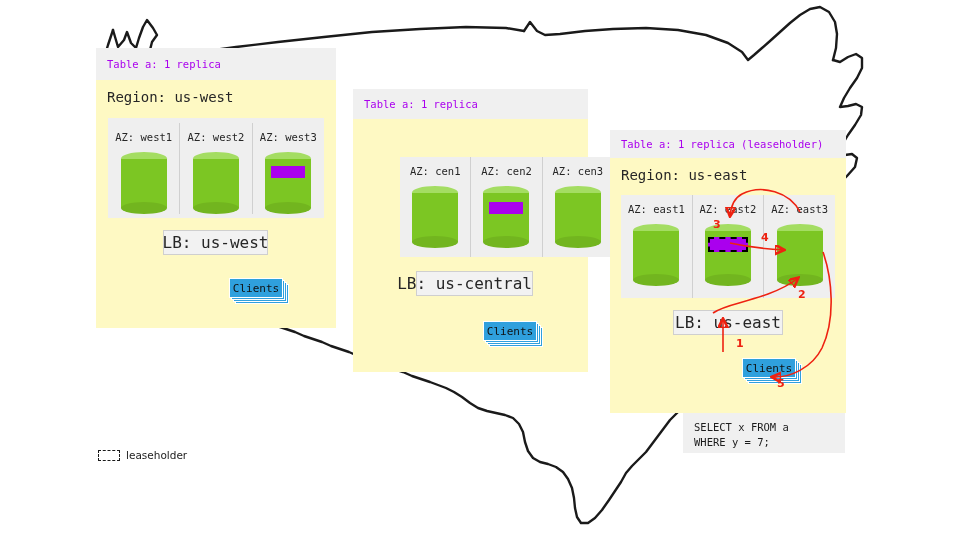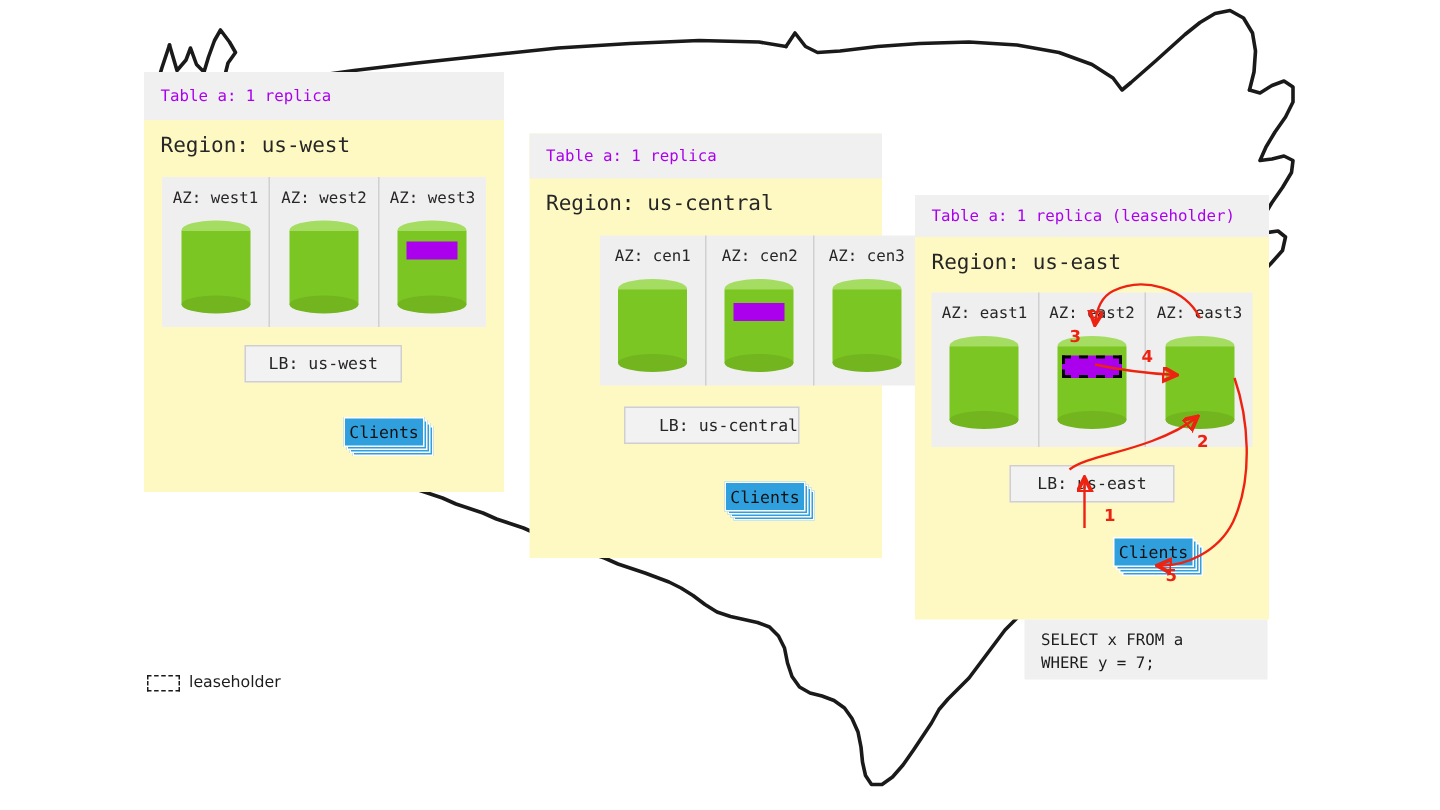--- a/index.html
+++ b/index.html
@@ -127,21 +127,21 @@
 
   
   .lb-box {
     position: absolute;
     background: #f2f2f2;
     border: 1px solid #cfcfcf;
     box-sizing: border-box;
     display: flex;
     align-items: center;
     justify-content: center;
-    font-size: 11px;
+    font-size: 16px;
     color: #262626;
     white-space: nowrap;
   }
 
   
   .clients-stack {
     position: absolute;
     margin-left: 44px;
   }
   .clients-stack .card {
@@ -428,21 +428,21 @@
                L108,45 L113,30"></path>
     </g>
   </svg>
 
   <div class="region-panel" style="left:96px; top:48px; width:240px; height:280px;">
     <div class="panel-header" style="height:32px;">
       <span class="panel-header-text">Table a: 1 replica</span>
     </div>
     <div class="region-title">Region: us-west</div>
 
-    <div class="az-strip" style="left:12px; top:70px; width:216px; height:100px;">
+    <div class="az-strip" style="left:12px; top:70px; width:216px; height:100px;align-items:center;">
 
       <div class="az-cell">
         <span class="az-label">AZ: west1</span>
         <div class="cylinder" style="width:46px;height:62px;">
           <div class="cyl-top" style="width:46px;height:13px;"></div>
           <div class="cyl-body" style="top:7px;width:46px;height:49px;"></div>
           <div class="cyl-bottom-shade" style="top:50px;width:46px;height:12px;"></div>
         </div>
       </div>
 
@@ -477,21 +477,20 @@
       <div class="card front" style="left:0;top:0;width:54px;height:20px;">
         <span>Clients</span>
       </div>
     </div>
   </div>
 
   <div class="region-panel" style="left:353px; top:89px; width:235px; height:283px;">
     <div class="panel-header" style="height:30px;">
       <span class="panel-header-text">Table a: 1 replica</span>
     </div>
-    <div class="region-title">Region: us-central</div>
 
     <div class="az-strip" style="left:11px; top:68px; width:213px; height:100px;margin-left:36px;">
 
       <div class="az-cell">
         <span class="az-label">AZ: cen1</span>
         <div class="cylinder" style="width:46px;height:62px;">
           <div class="cyl-top" style="width:46px;height:13px;"></div>
           <div class="cyl-body" style="top:7px;width:46px;height:49px;"></div>
           <div class="cyl-bottom-shade" style="top:50px;width:46px;height:12px;"></div>
         </div>

